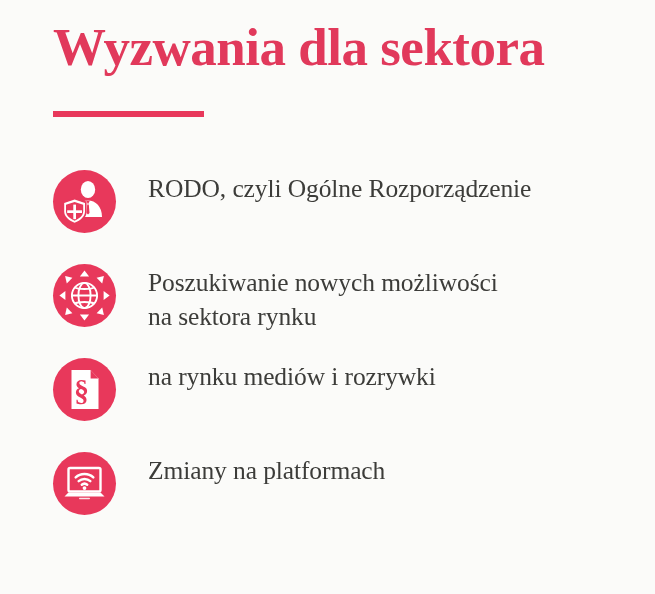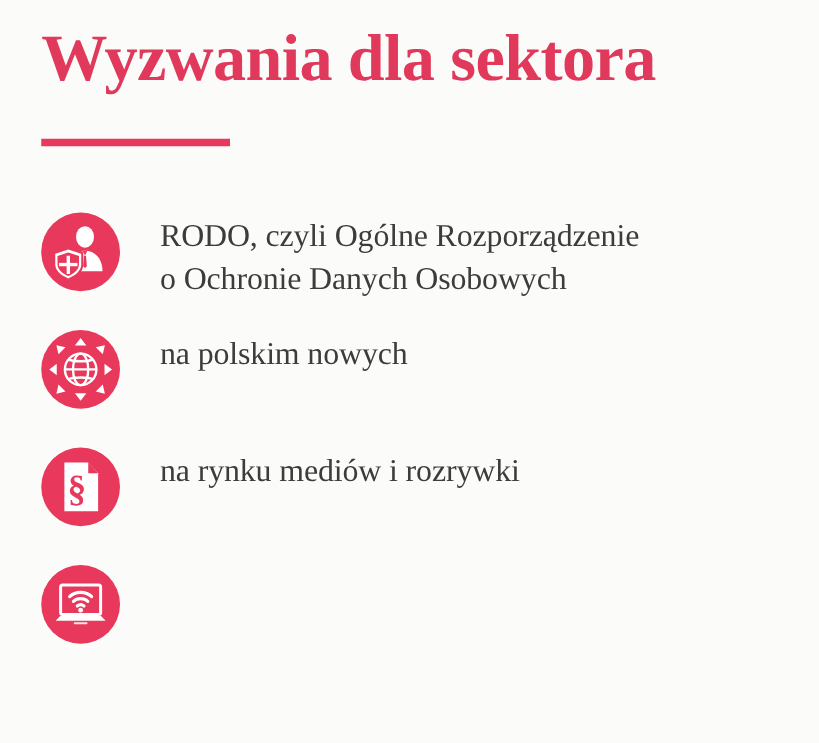--- a/index.html
+++ b/index.html
@@ -11,20 +11,21 @@
     height: 594px;
     background: #fbfbf9;
     font-family: "Liberation Serif", "DejaVu Serif", serif;
     overflow: hidden;
     position: relative;
   }
   .slide {
     position: absolute;
     inset: 0;
     background: #fbfbf9;
+    margin-left: 20px;
   }
 
   
   .page-title {
     position: absolute;
     left: 33px;
     top: 20px;
     font-size: 53px;
     font-weight: bold;
     color: #e1395b;
@@ -107,21 +108,20 @@
 
           <path d="M21.6 27.5 L33.6 31.4 L33.6 41.6 C33.6 47.6 28.6 51.7 21.6 54.6 C14.6 51.7 9.6 47.6 9.6 41.6 L9.6 31.4 Z" fill="#e8385b"></path>
           <path d="M21.6 29.6 L32 32.9 L32 41.4 C32 46.4 27.7 50.1 21.6 52.7 C15.5 50.1 11.2 46.4 11.2 41.4 L11.2 32.9 Z" fill="#ffffff"></path>
           <path d="M21.6 32 L30.2 34.7 L30.2 41.3 C30.2 45.4 26.7 48.5 21.6 50.8 C16.5 48.5 13 45.4 13 41.3 L13 34.7 Z" fill="#e8385b"></path>
           <rect x="20.3" y="34.6" width="2.7" height="14.6" fill="#ffffff"></rect>
           <rect x="14.2" y="40.3" width="14.8" height="2.7" fill="#ffffff"></rect>
         </svg>
       </div>
       <div class="item-text">
         <span class="line">RODO, czyli Ogólne Rozporządzenie</span>
-        <span class="line">o Ochronie Danych Osobowych</span>
       </div>
     </div>
 
     <div class="challenge-item">
       <div class="icon-badge">
         <svg viewBox="0 0 63 63" xmlns="http://www.w3.org/2000/svg">
           <g fill="none" stroke="#ffffff" stroke-width="1.9">
             <circle cx="31.5" cy="31.5" r="12.6"></circle>
             <ellipse cx="31.5" cy="31.5" rx="6.1" ry="12.6"></ellipse>
             <line x1="18.9" y1="31.5" x2="44.1" y2="31.5"></line>
@@ -142,21 +142,22 @@
 
             <polygon points="50.9,12.1 49.2,19.4 43.6,13.8"></polygon>
 
             <polygon points="12.1,50.9 13.8,43.6 19.4,49.2"></polygon>
 
             <polygon points="50.9,50.9 43.6,49.2 49.2,43.6"></polygon>
           </g>
         </svg>
       </div>
       <div class="item-text">
-        <span class="line">na polskim nowych</span>
+        <span class="line">Poszukiwanie nowych możliwości</span>
+        <span class="line">na sektora rynku</span>
       </div>
     </div>
 
     <div class="challenge-item">
       <div class="icon-badge">
         <svg viewBox="0 0 63 63" xmlns="http://www.w3.org/2000/svg">
           <path d="M18.5 12 L37.5 12 L45.5 20.6 L45.5 51 L18.5 51 Z" fill="#ffffff"></path>
           <path d="M37.6 12 L45.5 20.6 L37.6 20.6 Z" fill="#e8385b"></path>
           <text x="28.5" y="42.5" font-family="'Liberation Serif', serif" font-size="30" font-weight="bold" fill="#e8385b" text-anchor="middle">§</text>
         </svg>
@@ -176,16 +177,19 @@
           <rect x="26" y="45.8" width="11" height="1.5" rx="0.7" fill="#ffffff" opacity="0.85"></rect>
 
           <g fill="none" stroke="#ffffff" stroke-width="2.5" stroke-linecap="round">
             <path d="M22.7 25.3 C27.4 20.8 35.6 20.8 40.3 25.3"></path>
             <path d="M25.7 29.1 C28.9 26.2 34.1 26.2 37.3 29.1"></path>
             <path d="M28.8 32.8 C30.4 31.4 32.6 31.4 34.2 32.8"></path>
           </g>
           <circle cx="31.5" cy="36.1" r="1.9" fill="#ffffff"></circle>
         </svg>
       </div>
+      <div class="item-text">
+        <span class="line">Zmiany na platformach</span>
+      </div>
     </div>
 
   </div>
 </div>
 
 </body></html>

